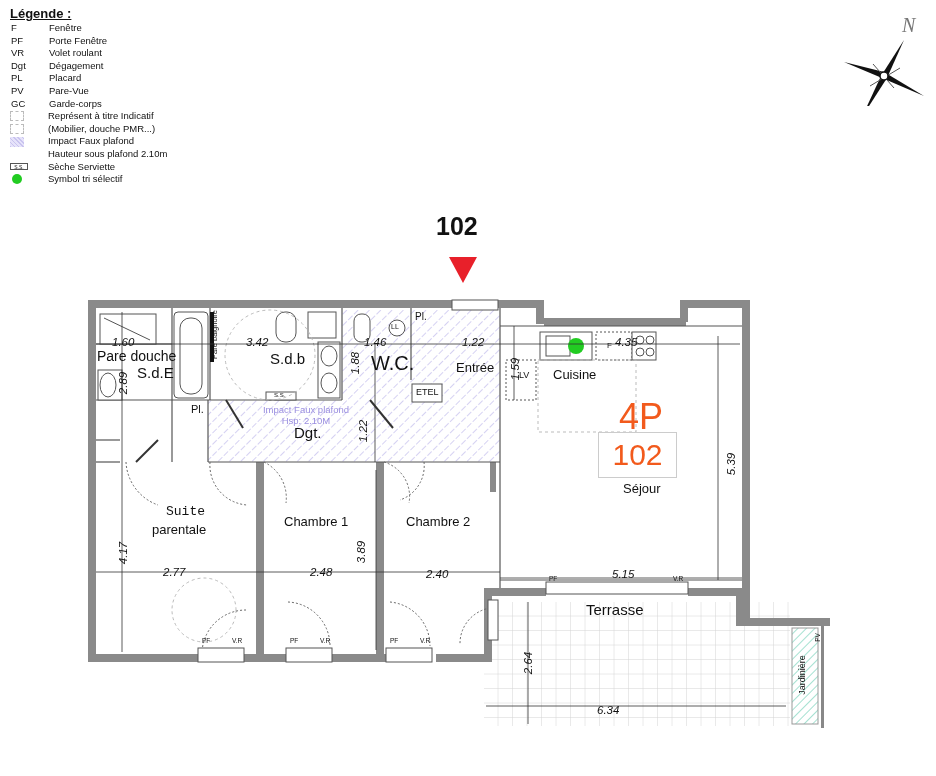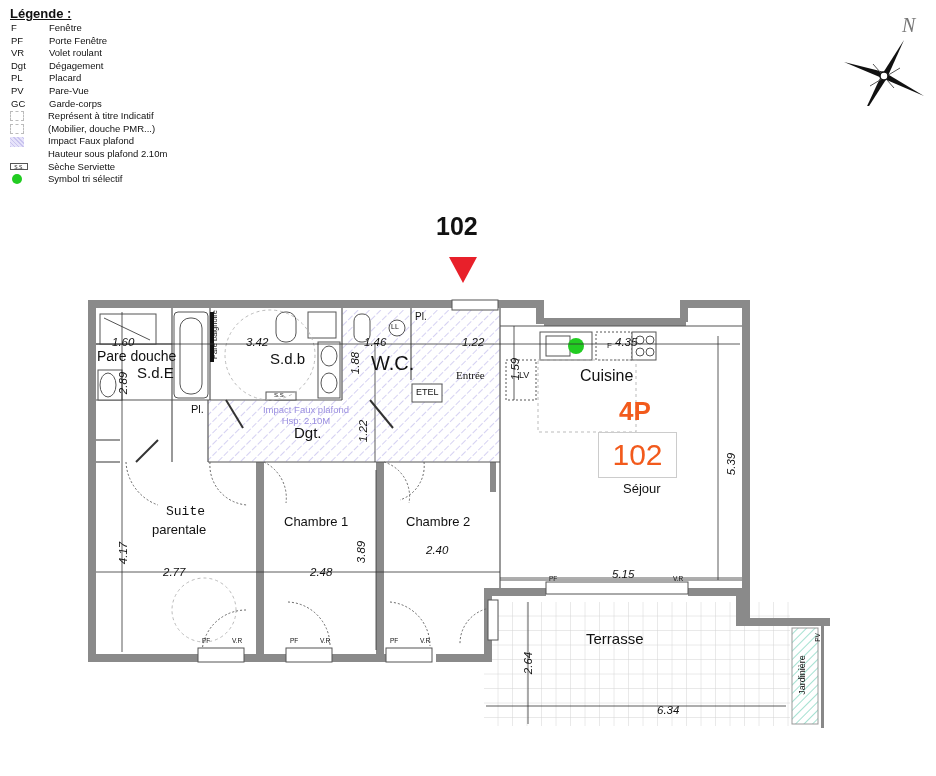--- a/index.html
+++ b/index.html
@@ -15,21 +15,21 @@
   .sw-recycle{width:10px;height:10px;border-radius:50%;background:#22cc22;margin-left:2px;margin-right:26px;}
   .compass{position:absolute;left:838px;top:6px;width:90px;height:100px;}
   .apt-header{position:absolute;left:436px;top:212px;font-weight:bold;font-size:25px;}
   .apt-arrow{position:absolute;left:449px;top:257px;width:0;height:0;border-left:14px solid transparent;border-right:14px solid transparent;border-top:26px solid #e8202a;}
   svg.plan{position:absolute;left:0;top:0;}
   .lbl{position:absolute;font-size:13px;white-space:nowrap;}
   .dim{position:absolute;font-size:11.5px;font-style:italic;white-space:nowrap;}
   .vert{transform:rotate(-90deg);transform-origin:center;}
   .small{position:absolute;font-size:14px;white-space:nowrap;}
   .purple{position:absolute;font-size:9.5px;color:#9a8ee0;text-align:center;line-height:11px;}
-  .type-label{position:absolute;left:619px;top:396px;font-size:26px;color:#f25a1c;font-weight:bold;}
+  .type-label{position:absolute;left:619px;top:396px;font-size:36px;color:#f25a1c;}
   .num-box{position:absolute;left:598px;top:432px;width:77px;height:44px;border:1px solid #ccc;font-size:30px;color:#f25a1c;text-align:center;line-height:44px;}
 </style>
 </head>
 <body>
 
 <div class="legend">
   <div class="legend-title">Légende :</div>
   <div class="leg-row">
       <span class="leg-code">F</span>
       <span>Fenêtre</span>
@@ -233,29 +233,29 @@
     <line x1="718" y1="336" x2="718" y2="580"></line>
     <line x1="514" y1="326" x2="514" y2="400"></line>
     <line x1="486" y1="706" x2="786" y2="706"></line>
     <line x1="528" y1="602" x2="528" y2="724"></line>
   </g>
 </svg>
 
 <div class="lbl" style="left:131px;top:364px;font-size:15px;margin-left:6px;">S.d.E</div>
 <div class="lbl" style="left:270px;top:350px;font-size:15px;">S.d.b</div>
 <div class="lbl" style="left:371px;top:352px;font-size:20px;">W.C.</div>
-<div class="lbl" style="left:456px;top:369px;font-size:11px;font-family:Liberation Serif, serif;">Entrée</div>
-<div class="lbl" style="left:580px;top:367px;font-size:16px;">Cuisine</div>
+<div class="lbl" style="left:456px;top:360px;font-size:13px;">Entrée</div>
+<div class="lbl" style="left:553px;top:367px;font-size:13px;">Cuisine</div>
 <div class="lbl" style="left:294px;top:424px;font-size:15px;">Dgt.</div>
 <div class="lbl" style="left:166px;top:504px;font-family:Liberation Mono, monospace;">Suite</div>
 <div class="lbl" style="left:152px;top:522px;">parentale</div>
 <div class="lbl" style="left:284px;top:514px;">Chambre 1</div>
 <div class="lbl" style="left:406px;top:514px;">Chambre 2</div>
 <div class="lbl" style="left:623px;top:481px;">Séjour</div>
-<div class="lbl" style="left:586px;top:630px;font-size:15px;">Terrasse</div>
+<div class="lbl" style="left:586px;top:601px;font-size:15px;">Terrasse</div>
 <div class="small vert" style="left:782px;top:670px;font-size:9px;">Jardinière</div>
 
 <div class="type-label">4P</div>
 <div class="num-box">102</div>
 
 <div class="small" style="left:97px;top:348px;">Pare douche</div>
 <div class="small vert" style="left:190px;top:330px;font-size:7.5px;">Pare baignoire</div>
 <div class="purple" style="left:248px;top:404px;width:116px;">
   <div>Impact Faux plafond</div>
   <div>Hsp: 2.10M</div>
@@ -284,16 +284,16 @@
 <div class="dim" style="left:364px;top:336px;">1.46</div>
 <div class="dim" style="left:462px;top:336px;">1.22</div>
 <div class="dim vert" style="left:352px;top:425px;">1.22</div>
 <div class="dim vert" style="left:504px;top:363px;">1.59</div>
 <div class="dim" style="left:615px;top:336px;">4.35</div>
 <div class="dim vert" style="left:720px;top:458px;">5.39</div>
 <div class="dim vert" style="left:112px;top:547px;">4.17</div>
 <div class="dim" style="left:163px;top:566px;">2.77</div>
 <div class="dim" style="left:310px;top:566px;">2.48</div>
 <div class="dim vert" style="left:350px;top:546px;">3.89</div>
-<div class="dim" style="left:426px;top:544px;">2.40</div>
+<div class="dim" style="left:426px;top:568px;">2.40</div>
 <div class="dim" style="left:612px;top:568px;">5.15</div>
 <div class="dim vert" style="left:517px;top:657px;">2.64</div>
-<div class="dim" style="left:657px;top:704px;text-align:center;">6.34</div>
+<div class="dim" style="left:597px;top:704px;text-align:center;">6.34</div>
 
 </body></html>

